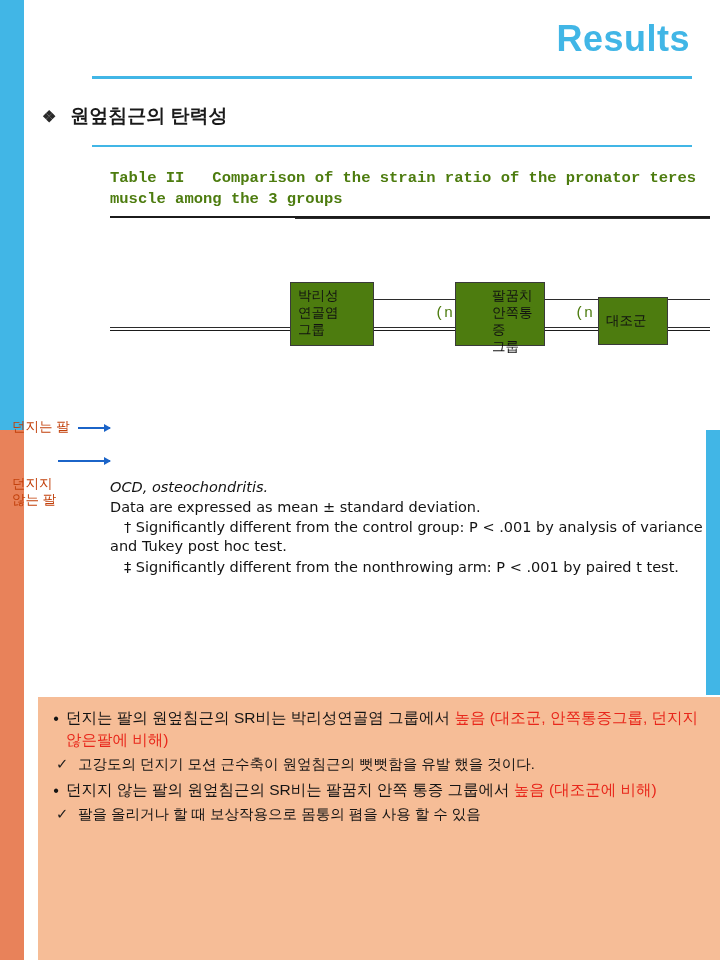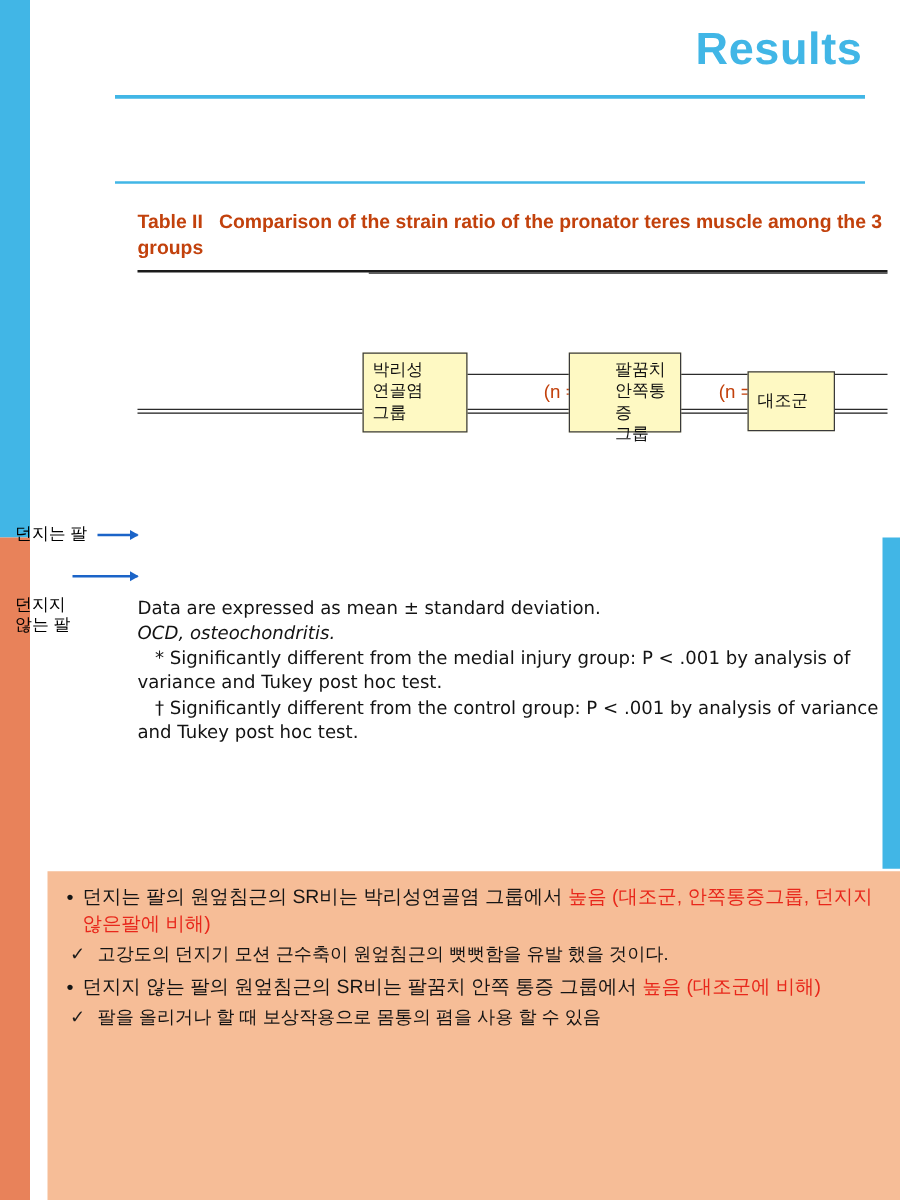--- a/index.html
+++ b/index.html
@@ -86,22 +86,22 @@
     height: 2px;
     background: #41b6e6;
   }
 
   
   .figure {
     position: absolute;
     left: 110px;
     top: 168px;
     width: 600px;
-    color: #c2410c;
-    font-family: Liberation Sans, sans-serif;
+    color: #4d7c0f;
+    font-family: Liberation Mono, monospace;
   }
   .fig-title {
     font-size: 15.5px;
     line-height: 1.35;
     font-weight: bold;
     padding-bottom: 4px;
   }
   .fig-title .tnum { font-weight: bold; }
   .fig-title .tcap { font-weight: bold; }
   .rule-thick {
@@ -132,39 +132,39 @@
     padding-bottom: 5px;
   }
   .subrow td { height: 78px; }
   .nrow td { padding-top: 5px; padding-bottom: 5px; }
   .datarow td { font-size: 15.5px; padding: 3px 0; }
   .sup { font-size: 10px; vertical-align: super; }
 
   
   .ko-box {
     position: absolute;
-    background: #fef9c3;
+    background: #4d7c0f;
     border: 1.6px solid #3a3a3a;
     font-family: "Liberation Sans", sans-serif;
     font-size: 13.5px;
     line-height: 1.25;
     color: #111;
     padding: 5px 7px;
     box-sizing: border-box;
   }
   #ko-box-1 { left: 290px; top: 282px; width: 84px; height: 64px; }
   #ko-box-2 { left: 455px; top: 282px; width: 90px; height: 64px; padding-left: 36px; }
   #ko-box-3 { left: 598px; top: 297px; width: 70px; height: 48px; display:flex; align-items:center; }
 
   
   .annot {
     position: absolute;
     font-family: "Liberation Sans", sans-serif;
     font-size: 13.5px;
-    color: #000000;
+    color: #c2410c;
     line-height: 1.2;
   }
   #annot-1 { left: 12px; top: 419px; }
   #annot-2 { left: 12px; top: 476px; width: 80px; }
   .arrow {
     position: absolute;
     height: 1.6px;
     background: #1b64c8;
   }
   .arrow::after {
@@ -239,20 +239,23 @@
 
 <div class="slide">
 
   <div class="left-bar-top"></div>
   <div class="left-bar-bottom"></div>
   <div class="right-bar"></div>
 
   <div class="title">Results</div>
   <div class="title-rule"></div>
 
+  <div class="heading">
+    <span class="dia">❖</span><span>원엎침근의 탄력성</span>
+  </div>
   <div class="heading-rule"></div>
 
   <div class="figure">
     <div class="fig-title">
       <span class="tnum">Table II</span>&nbsp;&nbsp;&nbsp;<span class="tcap">Comparison of the strain ratio of the pronator teres muscle among the 3 groups</span>
     </div>
     <div class="rule-thick"></div>
 
     <div class="rule-thin" style="margin-left:185px;width:415px;"></div>
 
@@ -295,24 +298,24 @@
 그룹</div>
   <div class="ko-box" id="ko-box-3">대조군</div>
 
   <div class="annot" id="annot-1">던지는 팔</div>
   <div class="arrow" id="arrow-1"></div>
   <div class="annot" id="annot-2" style="white-space:pre-line;">던지지
 않는 팔</div>
   <div class="arrow" id="arrow-2"></div>
 
   <div class="footnotes">
+    <div class="fn ital">OCD, osteochondritis.</div>
     <div class="fn">Data are expressed as mean ± standard deviation.</div>
-    <div class="fn ital">OCD, osteochondritis.</div>
-    <div class="fn" style="text-indent:14px;">* Significantly different from the medial injury group: P &lt; .001 by analysis of variance and Tukey post hoc test.</div>
     <div class="fn" style="text-indent:14px;">† Significantly different from the control group: P &lt; .001 by analysis of variance and Tukey post hoc test.</div>
+    <div class="fn" style="text-indent:14px;">‡ Significantly different from the nonthrowing arm: P &lt; .001 by paired t test.</div>
   </div>
 
   <div class="panel">
     <div class="panel-inner">
       <div class="b1">
         <div class="dot">•</div>
         <div class="txt"><span> 던지는 팔의 원엎침근의 SR비는 박리성연골염 그룹에서 </span><span class="red">높음 (대조군, 안쪽통증그룹, 던지지않은팔에 비해)</span></div>
       </div>
       <div class="b2">
         <div class="check">✓</div>

